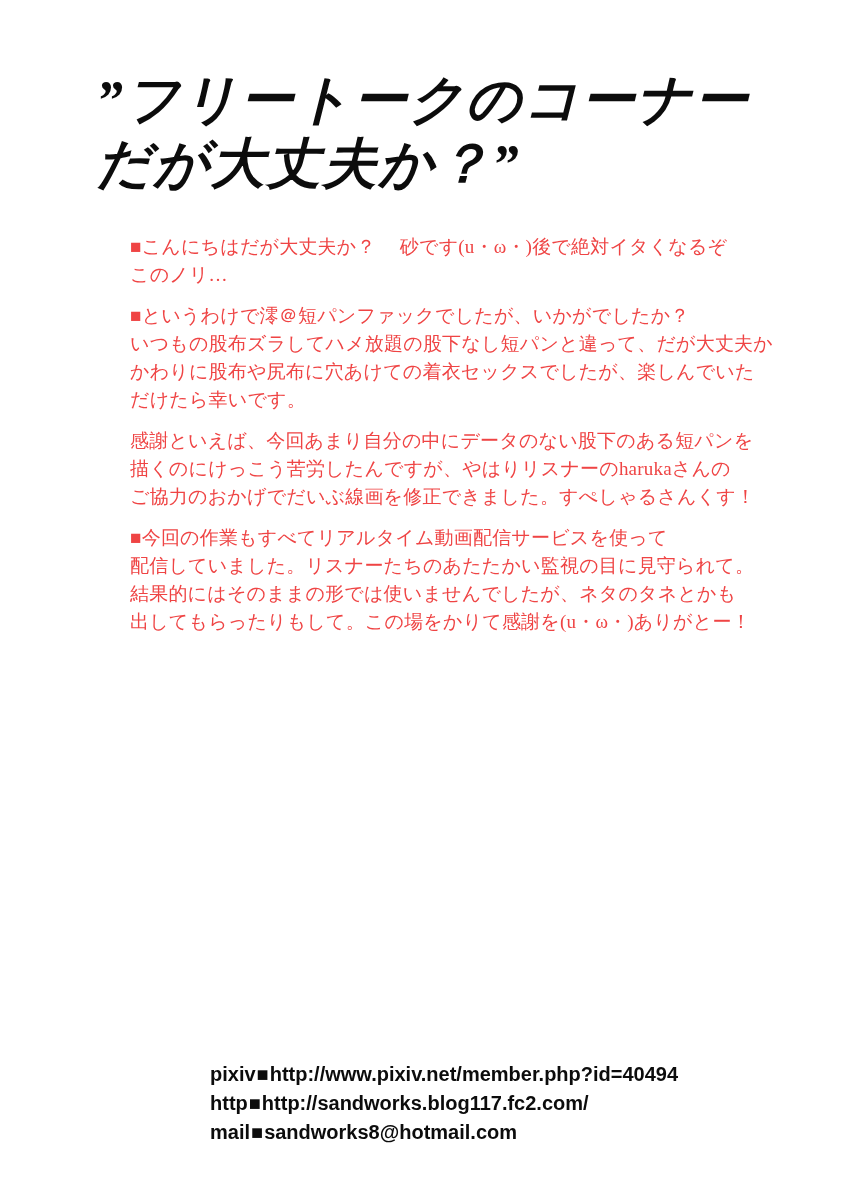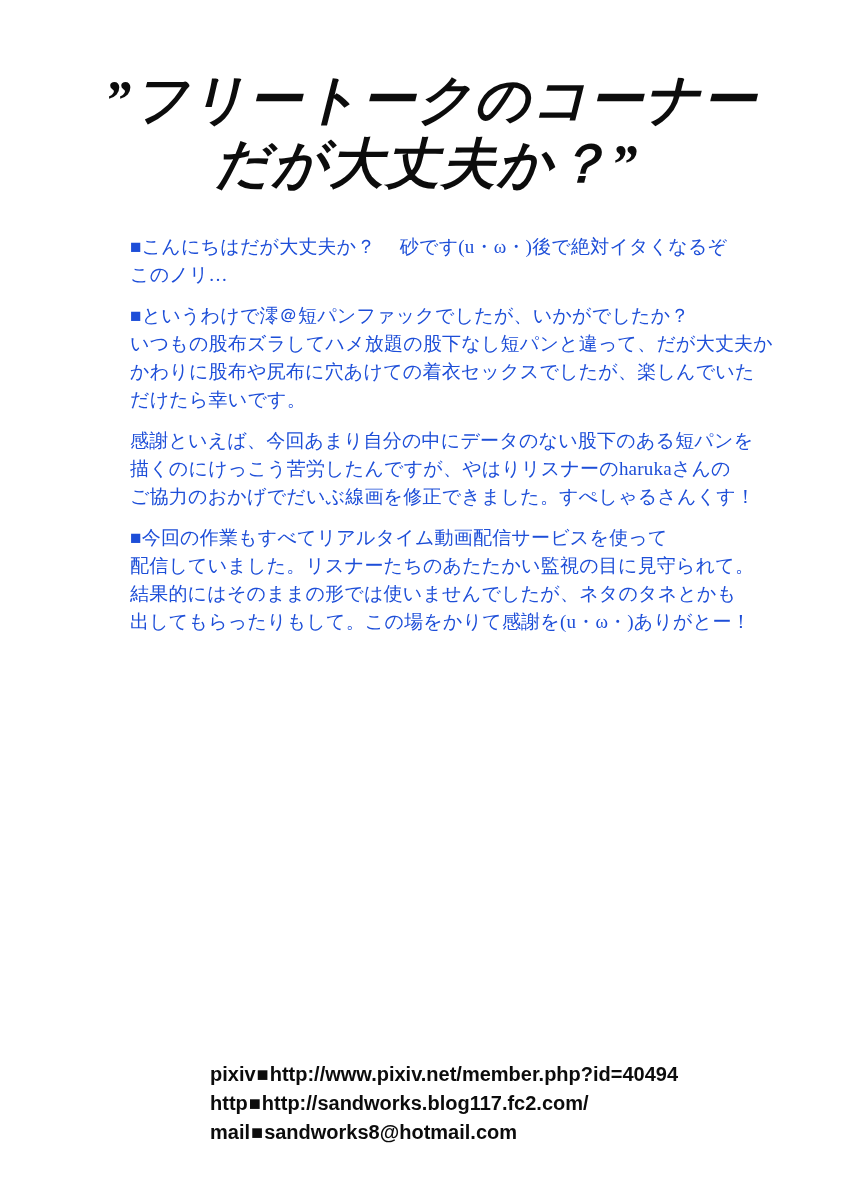--- a/index.html
+++ b/index.html
@@ -24,32 +24,32 @@
     width: 662px;
     font-family: "Liberation Serif", "DejaVu Serif", serif;
     font-weight: 700;
     font-style: italic;
     font-size: 54px;
     line-height: 64px;
     letter-spacing: 2px;
     color: #0c0c0c;
     white-space: nowrap;
   }
-  .title-line-1 { text-align: right; }
-  .title-line-2 { text-align: center; }
+  .title-line-1 { text-align: left; }
+  .title-line-2 { text-align: left; }
   
   .body-text {
     position: absolute;
     top: 233px;
     left: 130px;
     width: 680px;
     font-size: 19px;
     line-height: 28px;
     letter-spacing: 0.2px;
-    color: #1d4ed8;
+    color: #ef4444;
   }
   .body-text p {
     margin: 0 0 13px 0;
     white-space: pre-line;
   }
   
   .contact-block {
     position: absolute;
     top: 1060px;
     left: 210px;

